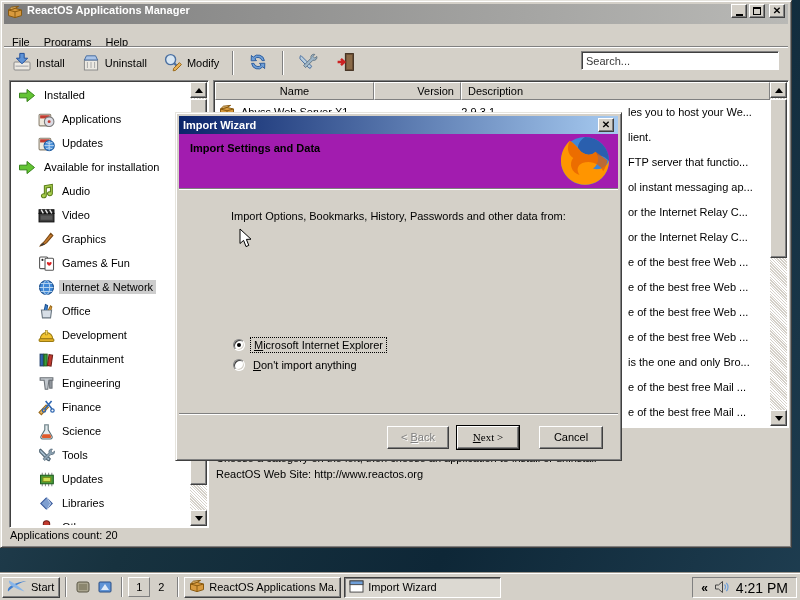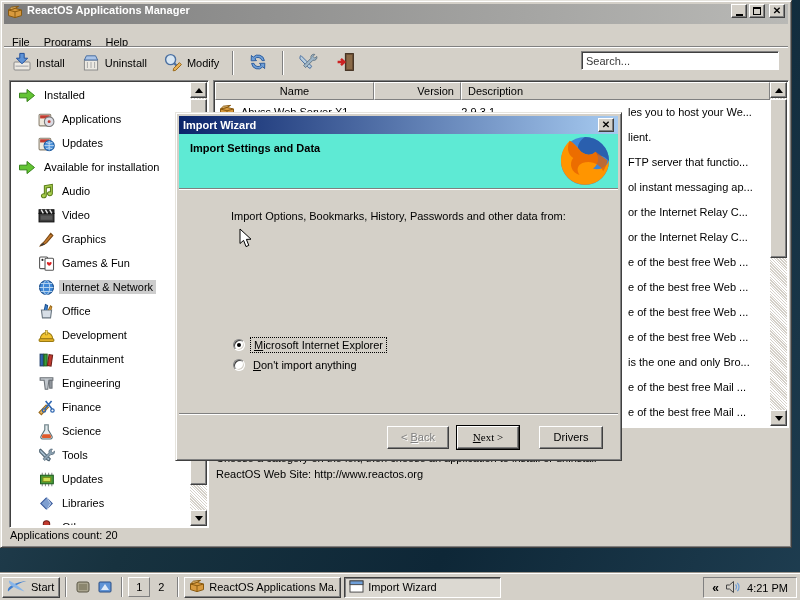--- a/index.html
+++ b/index.html
@@ -78,21 +78,21 @@
 
   .hint-line { position:absolute; left:215px; white-space:nowrap; }
 
   .statusbar { position:absolute; left:3px; right:3px; bottom:3px; height:18px; line-height:18px; padding-left:6px; }
 
   
   .dialog { position:absolute; left:175px; top:112px; width:447px; height:349px; z-index:10; }
   .dlg-titlebar { position:absolute; left:3px; top:3px; right:3px; height:18px;
     background:linear-gradient(90deg,#0a246a,#a6caf0); display:flex; align-items:center; padding:0 4px; }
   .dlg-title { color:#fff; font-weight:bold; flex:1; }
-  .dlg-header { position:absolute; left:3px; top:21px; right:3px; height:54px; background:#5eead4; }
+  .dlg-header { position:absolute; left:3px; top:21px; right:3px; height:54px; background:#a21caf; }
   .dlg-heading { position:absolute; left:11px; top:8px; font-weight:bold; }
   .firefox-logo { position:absolute; right:6px; top:0px; width:54px; height:54px; }
   .dlg-header-sep { position:absolute; left:3px; top:75px; right:3px; height:2px;
     border-top:1px solid #808080; border-bottom:1px solid #fff; }
   .dlg-instruction { position:absolute; left:55px; top:97px; }
   .radio-row { position:absolute; left:57px; display:flex; align-items:center; }
   .radio { width:12px; height:12px; border-radius:50%; background:#fff; margin-right:5px;
     border:1px solid; border-color:#808080 #fff #fff #808080; box-shadow:inset 1px 1px 0 #404040, inset -1px -1px 0 #d4d0c8; position:relative; }
   .radio.checked::after { content:""; position:absolute; left:3px; top:3px; width:4px; height:4px; border-radius:50%; background:#000; }
   .radio-label { padding:1px 3px; }
@@ -121,21 +121,21 @@
   .ws-flat { width:22px; height:20px; text-align:center; line-height:20px; }
   .task-btn { height:21px; width:157px; display:flex; align-items:center; gap:4px; padding:0 4px; margin-right:3px;
     border:1px solid; border-color:#fff #404040 #404040 #fff; box-shadow:inset -1px -1px 0 #808080;
     background:#d4d0c8; white-space:nowrap; overflow:hidden; }
   .task-btn.active { border-color:#404040 #fff #fff #404040; box-shadow:inset 1px 1px 0 #808080;
     background:#dcd9d2; }
   .task-label { overflow:hidden; white-space:nowrap; }
   .tray { position:absolute; right:3px; top:3px; height:21px; display:flex; align-items:center; gap:6px; padding:0 8px;
     border:1px solid; border-color:#808080 #fff #fff #808080; }
   .tray-chevron { font-weight:bold; font-size:12px; }
-  .clock { font-size:11px; }
+  .clock { font-size:14px; }
 </style>
 </head>
 <body>
 
 <div class="screen">
 
   <div class="app-window raised2">
 
     <div class="titlebar">
       <span id="titlebar-icon"><svg viewBox="0 0 16 16" width="16" height="16">
@@ -510,21 +510,21 @@
       <span class="radio-label focused"><u>M</u>icrosoft Internet Explorer</span>
     </div>
     <div class="radio-row" style="top:245px;">
       <span class="radio"></span>
       <span class="radio-label"><u>D</u>on't import anything</span>
     </div>
 
     <div class="dlg-btn-sep"></div>
     <div class="dlg-btn btn-back disabled">&lt; <u>B</u>ack</div>
     <div class="dlg-btn btn-next default"><u>N</u>ext &gt;</div>
-    <div class="dlg-btn btn-cancel">Drivers</div>
+    <div class="dlg-btn btn-cancel">Cancel</div>
   </div>
 
   <span class="cursor">
     <svg width="13" height="20" viewBox="0 0 13 20">
       <path d="M1 1 L1 15.5 L4.6 12.4 L7 18.6 L9.8 17.4 L7.4 11.4 L12 11.2 Z" fill="#fff" stroke="#000" stroke-width="1"></path>
     </svg>
   </span>
 
   <div class="taskbar">
     <span class="start-btn">

